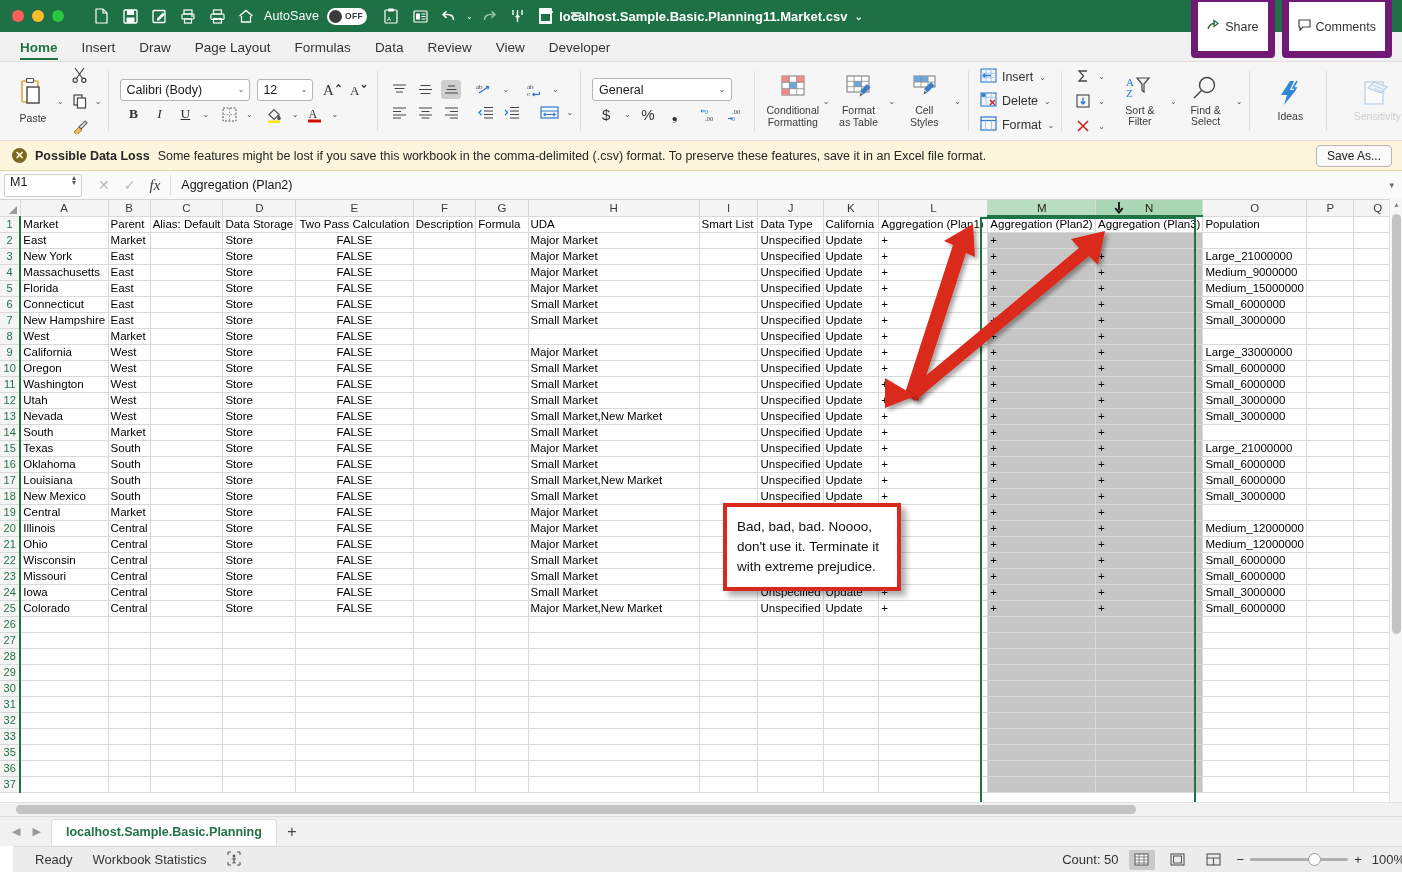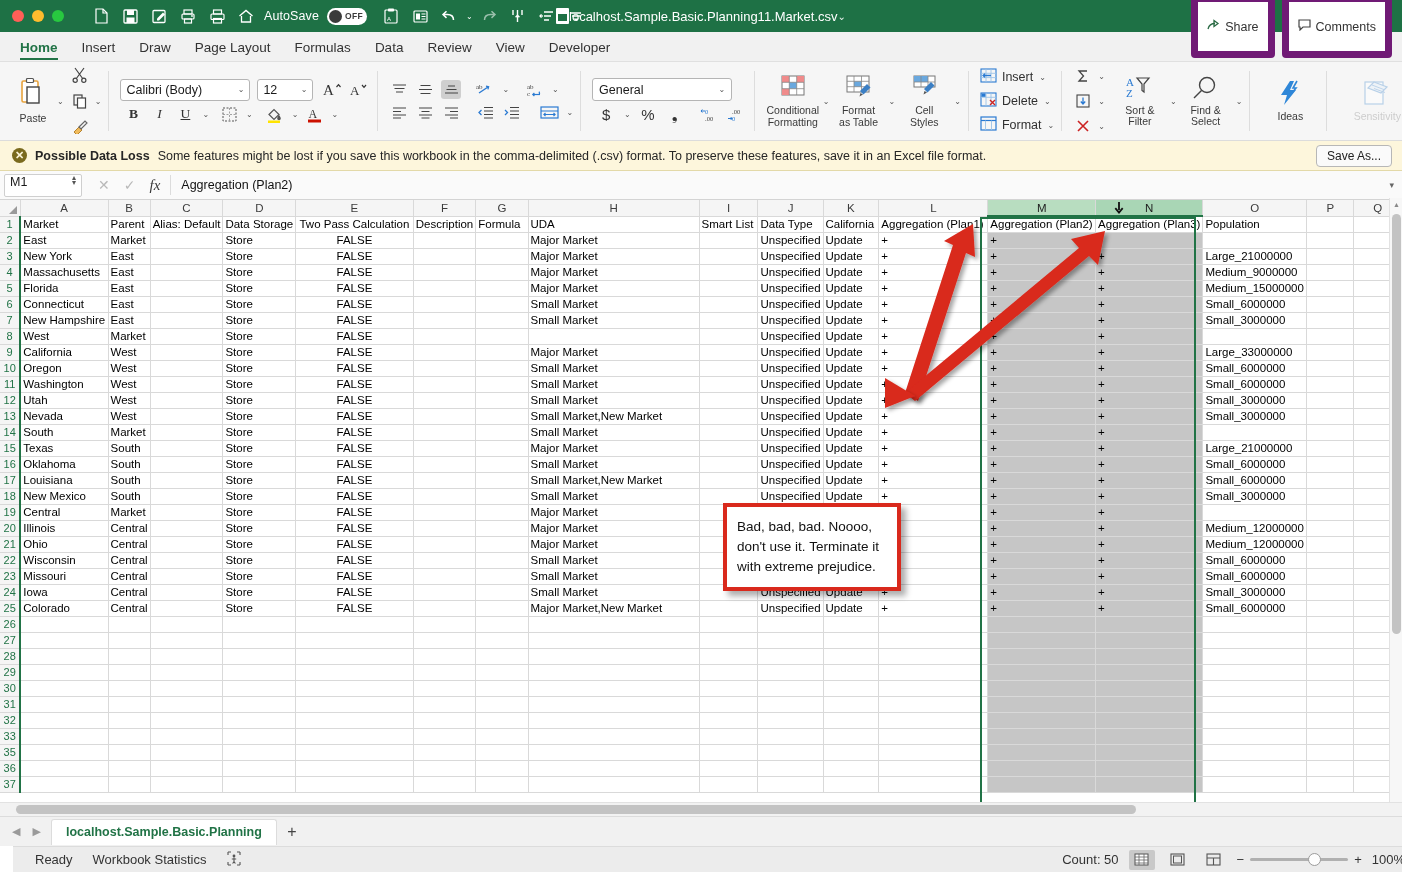--- a/index.html
+++ b/index.html
@@ -29,21 +29,21 @@
   .qicon svg { display:block; }
   .autosave-label { font-size:12.5px; margin:0 5px 0 2px; letter-spacing:.1px;}
   .toggle {
     width:40px;height:17px;border-radius:9px;background:#ffffff;
     display:flex;align-items:center;padding:0 2px;position:relative;
   }
   .toggle .knob{width:13px;height:13px;border-radius:50%;background:#3b3b3b;}
   .toggle .offtxt{font-size:8.5px;font-weight:bold;color:#3b3b3b;margin-left:3px;letter-spacing:.3px;}
   .doctitle {
     position:absolute; left:0; right:0; margin:0 auto; width:fit-content;
-    display:flex; align-items:center; gap:0; font-size:13px;
+    display:flex; align-items:center; gap:7px; font-size:13px;font-weight:bold;
   }
   .doc-glyph{width:13px;height:16px;background:#fff;border-radius:1px;position:relative;display:inline-block;}
   .doc-glyph:after{content:"";position:absolute;left:2px;top:6px;width:9px;height:7px;background:#1e7145;}
   .chev-title{font-size:10px;opacity:.9;}
   .search-right { position:absolute; right:14px; top:7px; color:#fff; }
 
   
   .tabbar {
     height:30px; background:#f1f1f1; border-bottom:1px solid #e0e0e0;
     display:flex; align-items:flex-end; position:relative; padding-left:8px;

